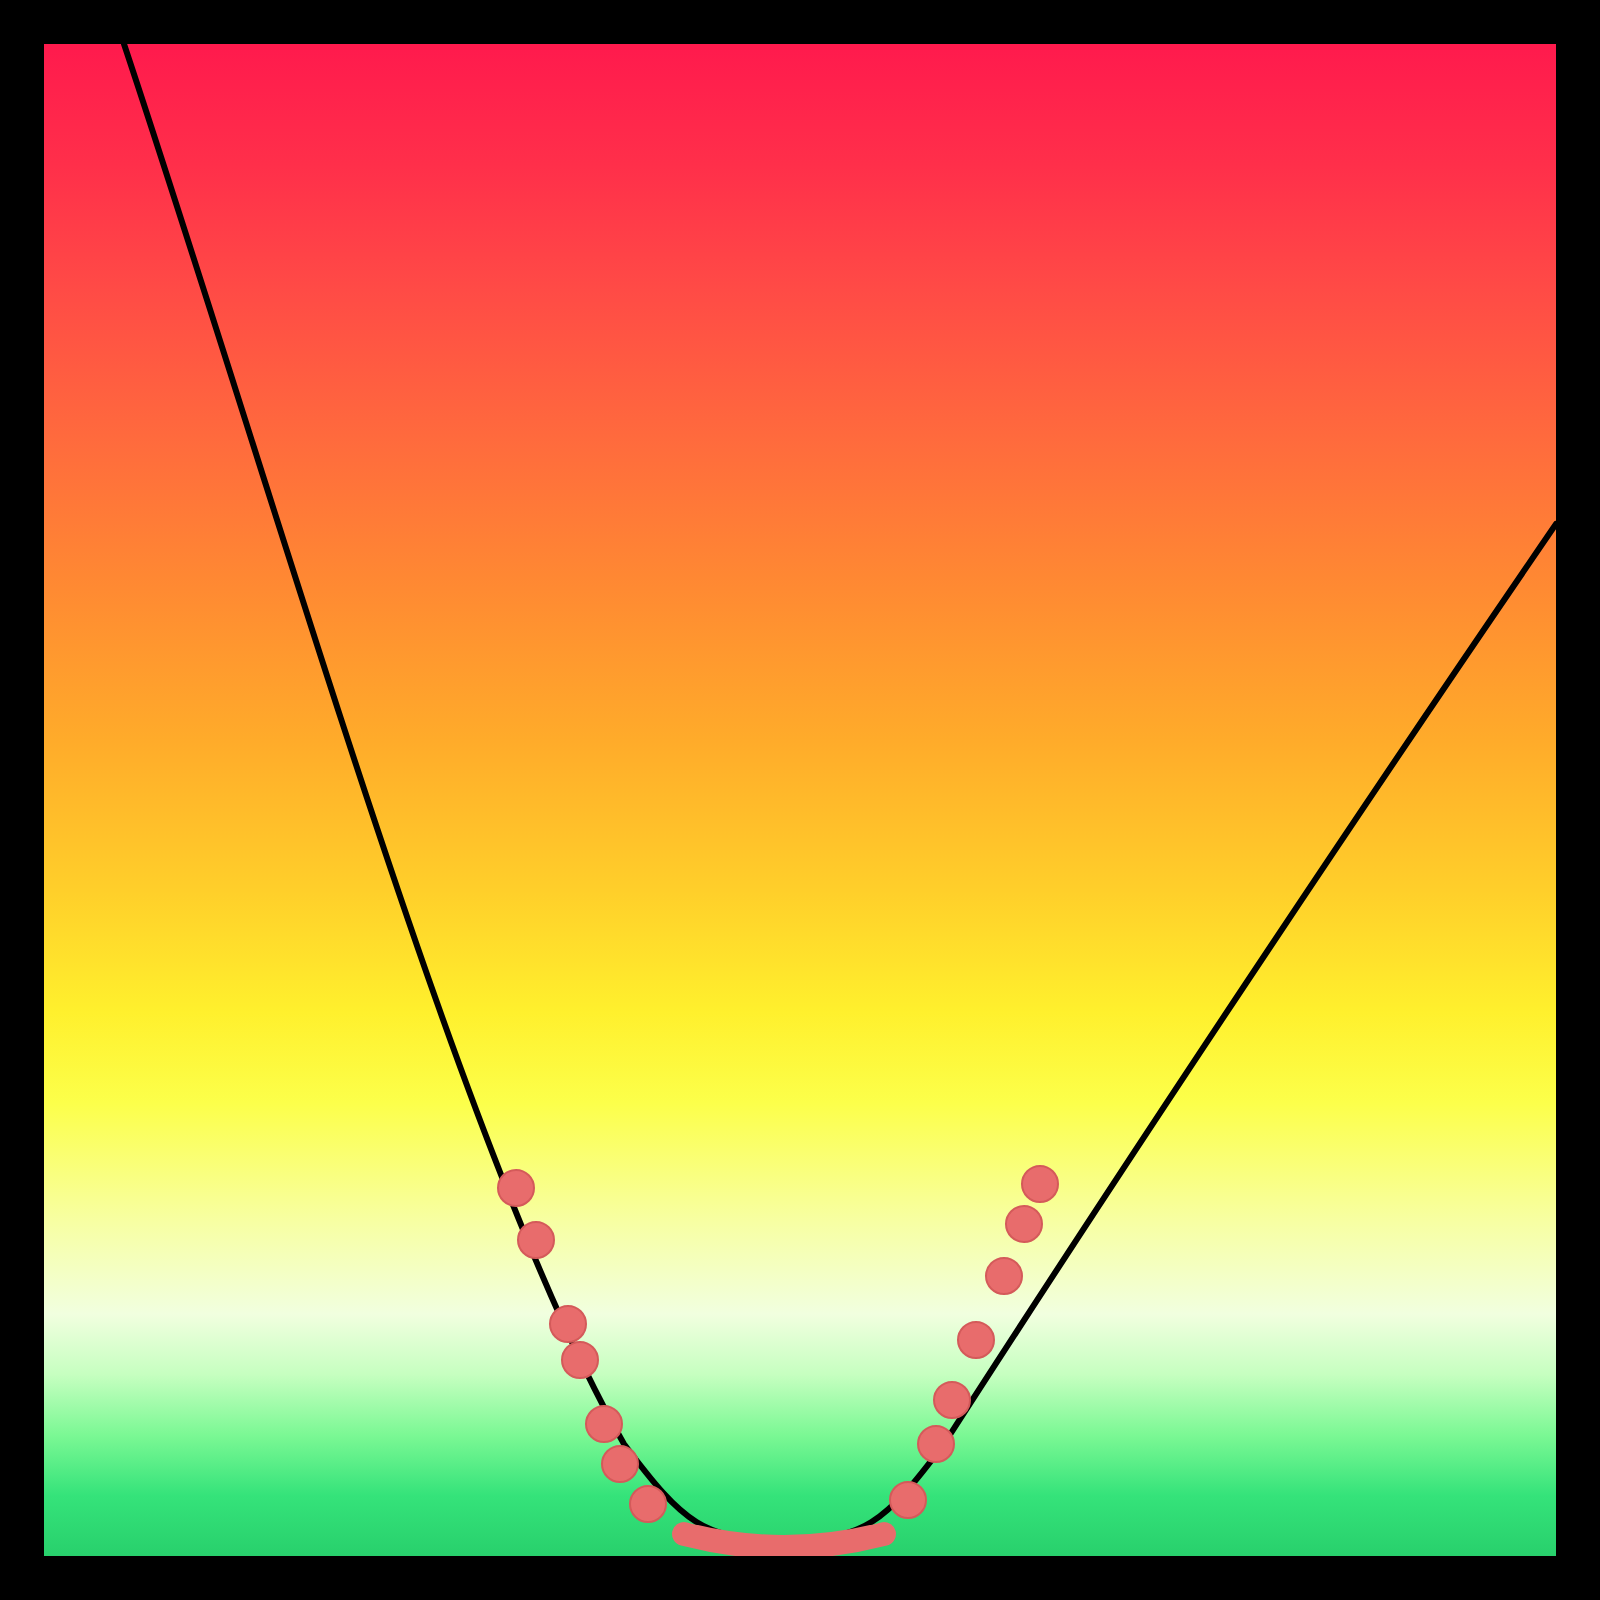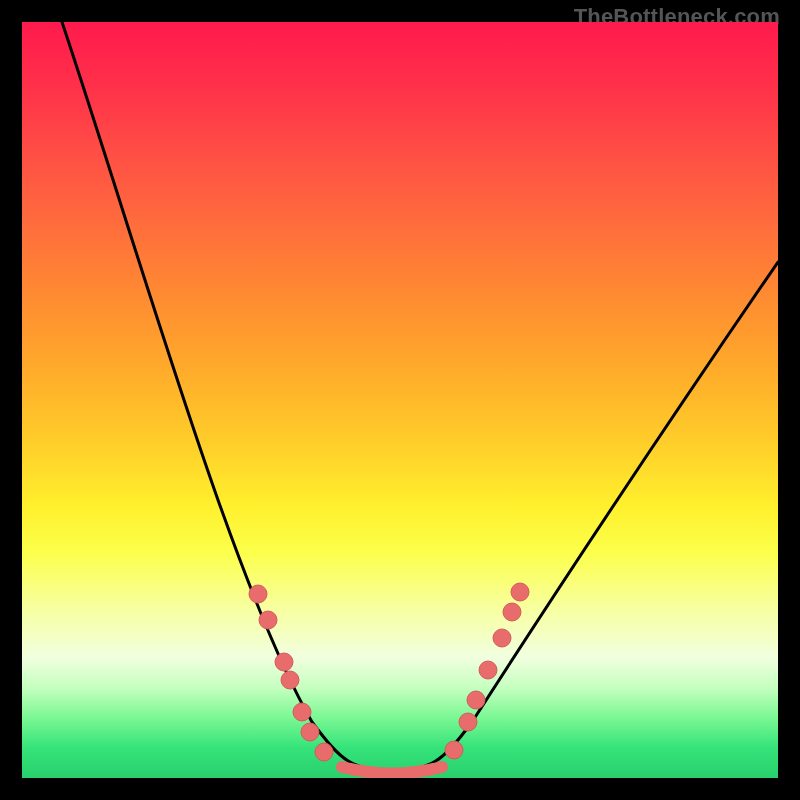--- a/index.html
+++ b/index.html
@@ -62,21 +62,20 @@
     font-weight: 600;
     letter-spacing: 0.2px;
     user-select: none;
   }
 </style>
 </head>
 <body>
 
 <div class="stage">
 
-  <div class="watermark">TheBottleneck.com</div>
 
   <div class="plot">
     <div class="gradient"></div>
 
     <svg class="curve" viewBox="0 0 756 756" preserveAspectRatio="none">
 
       <path fill="none" stroke="#000000" stroke-width="3" stroke-linecap="round" d="M 40 0 C 120 240, 210 560, 290 700 C 320 740, 330 748, 370 748 C 410 748, 420 740, 450 700 C 540 560, 660 380, 756 240"></path>
 
       <path fill="none" stroke="#e86c6c" stroke-width="12" stroke-linecap="round" d="M 320 745 Q 370 758 420 745"></path>
 

